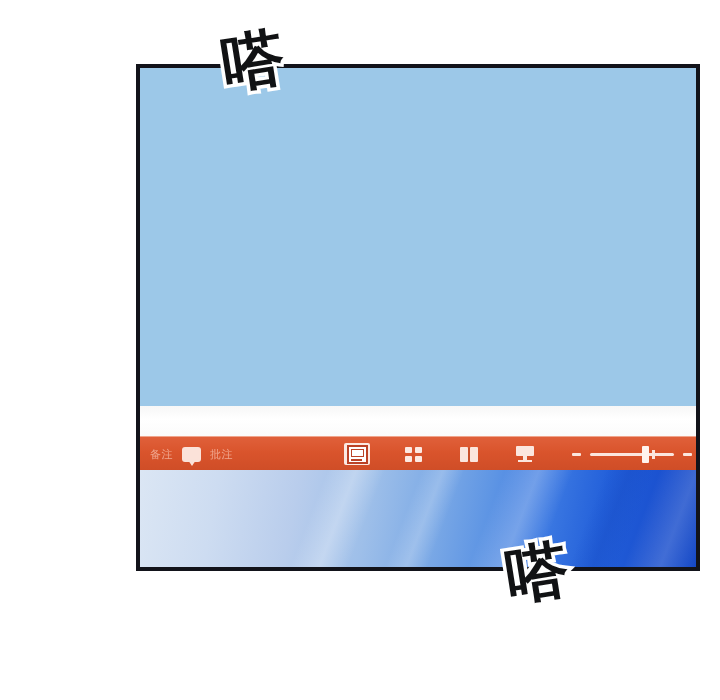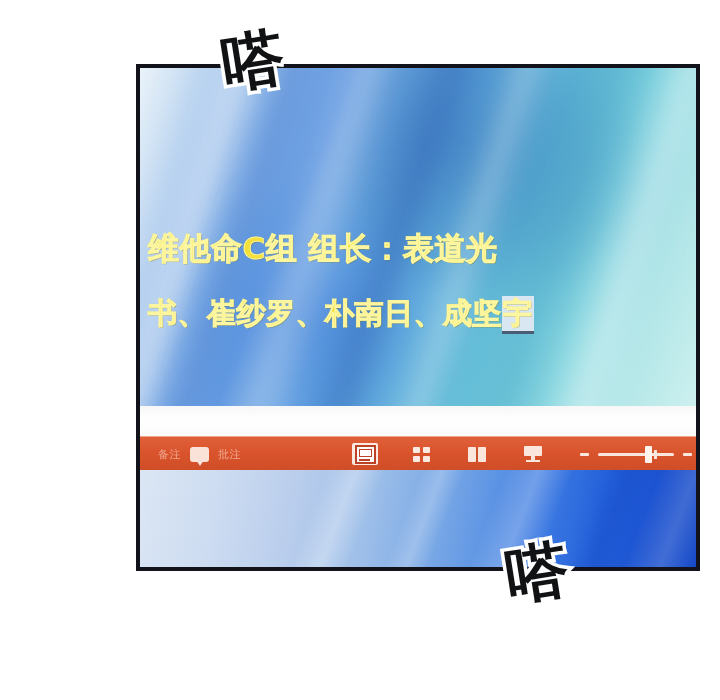--- a/index.html
+++ b/index.html
@@ -152,21 +152,21 @@
     border-bottom: 1px solid #f3b5a0;
     display: flex;
     align-items: center;
     overflow: hidden;
     filter: blur(.45px);
   }
   .sb-left {
     display: flex;
     align-items: center;
     gap: 9px;
-    padding-left: 18px;
+    padding-left: 10px;
     min-width: 152px;
   }
   .sb-label {
     font-size: 11px;
     color: #ffd9cb;
     opacity: .62;
     letter-spacing: .5px;
     filter: blur(.7px);
   }
   .bubble-icon {
@@ -288,36 +288,20 @@
   #sfx-bottom { left: 506px; top: 542px; font-size: 62px; }
 </style>
 </head>
 <body>
 
 <div id="sfx-top" class="sfx"><span class="glyph">嗒</span></div>
 
 <div id="panel">
   <div id="screenshot">
 
-    <div class="slide-canvas">
-      <div class="wall-blob"></div>
-      <div class="wall-blob2"></div>
-      <div class="wall-streak s1"></div>
-      <div class="wall-streak s2"></div>
-      <div class="wall-streak s3"></div>
-      <div class="wall-streak s4"></div>
-      <div class="wall-streak s5"></div>
-      <div class="wall-streak s6"></div>
-      <div class="wall-streak s7"></div>
-
-      <div class="slide-text">
-        <div class="slide-line l1">维他命C组 组长：表道光</div>
-        <div class="slide-line l2"><span>书、崔纱罗、朴南日、成坚</span><span class="ime-composing">宇</span></div>
-      </div>
-    </div>
 
     <div class="white-band"></div>
 
     <div class="status-bar">
       <div class="sb-left">
         <span class="sb-label">备注</span>
         <span class="bubble-icon"></span>
         <span class="sb-label">批注</span>
       </div>
 

